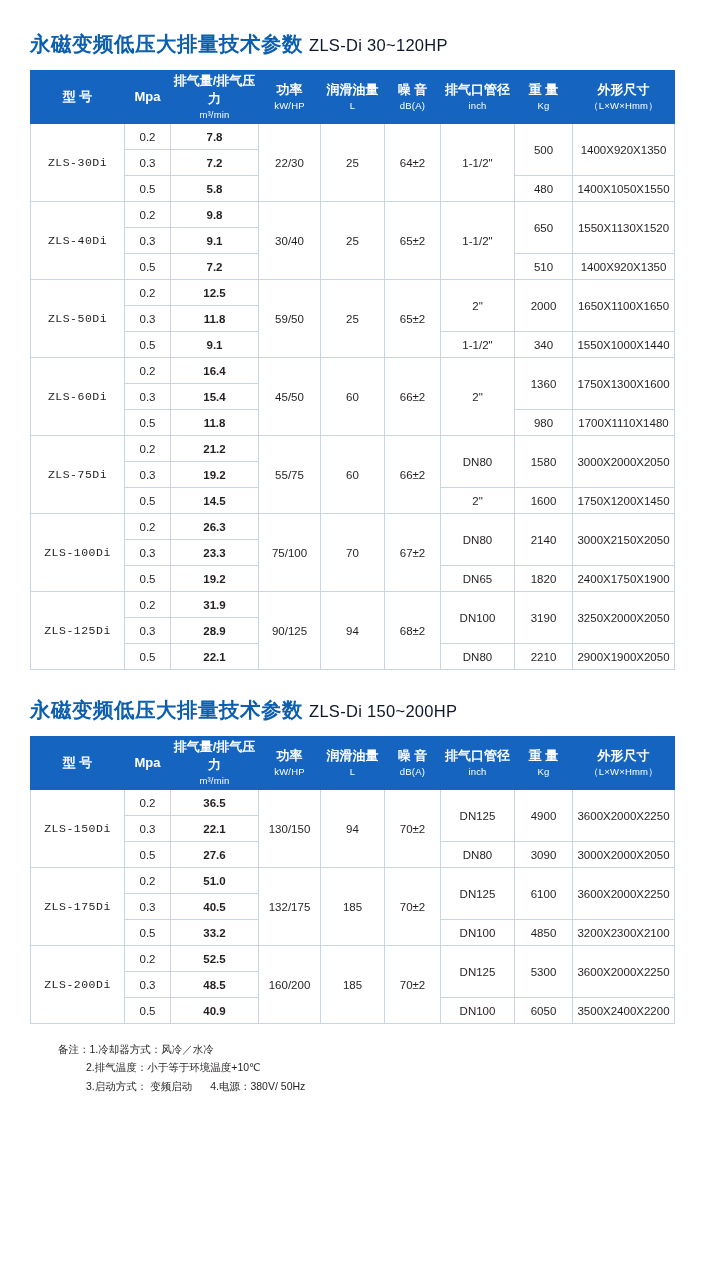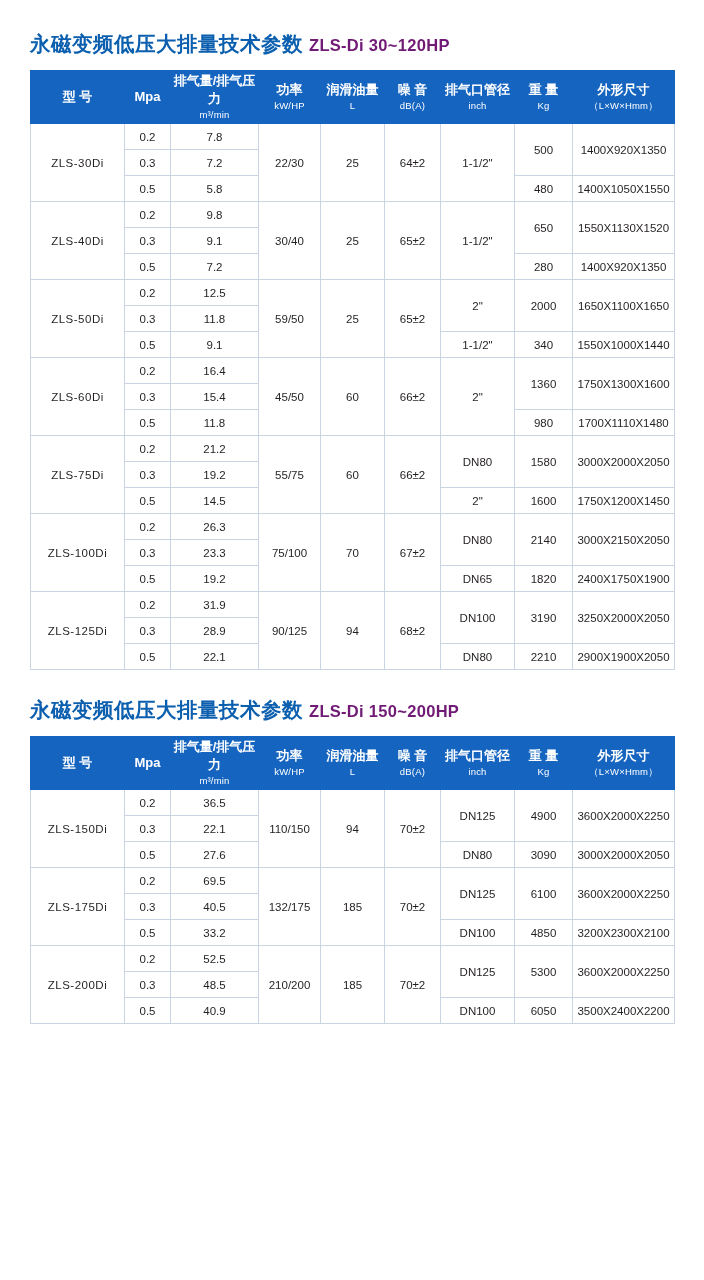--- a/index.html
+++ b/index.html
@@ -30,23 +30,23 @@
     gap: 6px;
     white-space: nowrap;
   }
   .title-cn {
     color: #0b5fae;
     font-size: 20.5px;
     font-weight: bold;
     letter-spacing: 0.5px;
   }
   .title-en {
-    color: #701a75;
+    color: #0f172a;
     font-size: 16.5px;
-    font-weight: bold;
+    font-weight: normal;
     letter-spacing: 0.3px;
   }
   #title-1 { padding-top: 30px; }
   #title-2 { padding-top: 26px; }
 
   
   table.spec {
     border-collapse: collapse;
     width: 644px;
     margin-top: 12px;
@@ -75,23 +75,24 @@
     font-weight: normal;
     margin-top: 2px;
     letter-spacing: 0.2px;
   }
   table.spec tbody td {
     height: 25px;
   }
   td.model {
     font-size: 14px;
     letter-spacing: 0.5px;
+    font-family: Liberation Mono, monospace;
   }
   td.mpa { font-size: 11.5px; margin-top: 47px; }
-  td.flow { font-size: 11.5px; }
+  td.flow { font-size: 11.5px; font-weight: bold; }
   td.power, td.oil, td.noise, td.pipe, td.weight, td.dims { font-size: 11.5px; }
   tr.group-start td { border-top: 1px solid #9fb4cb; }
 
   
   col.c-model { width: 94px; }
   col.c-mpa   { width: 46px; }
   col.c-flow  { width: 88px; }
   col.c-power { width: 62px; }
   col.c-oil   { width: 64px; }
   col.c-noise { width: 56px; }
@@ -178,21 +179,21 @@
           <td class="weight" rowspan="2">650</td>
           <td class="dims" rowspan="2">1550X1130X1520</td>
         </tr>
         <tr>
           <td class="mpa">0.3</td>
           <td class="flow">9.1</td>
         </tr>
         <tr>
           <td class="mpa">0.5</td>
           <td class="flow">7.2</td>
-          <td class="weight" rowspan="1">280</td>
+          <td class="weight" rowspan="1">510</td>
           <td class="dims" rowspan="1">1400X920X1350</td>
         </tr>
         <tr class="group-start">
           <td class="model" rowspan="3">ZLS-50Di</td>
           <td class="mpa">0.2</td>
           <td class="flow">12.5</td>
           <td class="power" rowspan="3">59/50</td>
           <td class="oil" rowspan="3">25</td>
           <td class="noise" rowspan="3">65±2</td>
           <td class="pipe" rowspan="2">2"</td>
@@ -328,42 +329,42 @@
           <th><span>排气口管径</span><span class="sub">inch</span></th>
           <th><span>重  量</span><span class="sub">Kg</span></th>
           <th><span>外形尺寸</span><span class="sub">（L×W×Hmm）</span></th>
         </tr>
       </thead>
     <tbody>
         <tr class="group-start">
           <td class="model" rowspan="3">ZLS-150Di</td>
           <td class="mpa">0.2</td>
           <td class="flow">36.5</td>
-          <td class="power" rowspan="3">110/150</td>
+          <td class="power" rowspan="3">130/150</td>
           <td class="oil" rowspan="3">94</td>
           <td class="noise" rowspan="3">70±2</td>
           <td class="pipe" rowspan="2">DN125</td>
           <td class="weight" rowspan="2">4900</td>
           <td class="dims" rowspan="2">3600X2000X2250</td>
         </tr>
         <tr>
           <td class="mpa">0.3</td>
           <td class="flow">22.1</td>
         </tr>
         <tr>
           <td class="mpa">0.5</td>
           <td class="flow">27.6</td>
           <td class="pipe" rowspan="1">DN80</td>
           <td class="weight" rowspan="1">3090</td>
           <td class="dims" rowspan="1">3000X2000X2050</td>
         </tr>
         <tr class="group-start">
           <td class="model" rowspan="3">ZLS-175Di</td>
           <td class="mpa">0.2</td>
-          <td class="flow">69.5</td>
+          <td class="flow">51.0</td>
           <td class="power" rowspan="3">132/175</td>
           <td class="oil" rowspan="3">185</td>
           <td class="noise" rowspan="3">70±2</td>
           <td class="pipe" rowspan="2">DN125</td>
           <td class="weight" rowspan="2">6100</td>
           <td class="dims" rowspan="2">3600X2000X2250</td>
         </tr>
         <tr>
           <td class="mpa">0.3</td>
           <td class="flow">40.5</td>
@@ -372,35 +373,42 @@
           <td class="mpa">0.5</td>
           <td class="flow">33.2</td>
           <td class="pipe" rowspan="1">DN100</td>
           <td class="weight" rowspan="1">4850</td>
           <td class="dims" rowspan="1">3200X2300X2100</td>
         </tr>
         <tr class="group-start">
           <td class="model" rowspan="3">ZLS-200Di</td>
           <td class="mpa">0.2</td>
           <td class="flow">52.5</td>
-          <td class="power" rowspan="3">210/200</td>
+          <td class="power" rowspan="3">160/200</td>
           <td class="oil" rowspan="3">185</td>
           <td class="noise" rowspan="3">70±2</td>
           <td class="pipe" rowspan="2">DN125</td>
           <td class="weight" rowspan="2">5300</td>
           <td class="dims" rowspan="2">3600X2000X2250</td>
         </tr>
         <tr>
           <td class="mpa">0.3</td>
           <td class="flow">48.5</td>
         </tr>
         <tr>
           <td class="mpa">0.5</td>
           <td class="flow">40.9</td>
           <td class="pipe" rowspan="1">DN100</td>
           <td class="weight" rowspan="1">6050</td>
           <td class="dims" rowspan="1">3500X2400X2200</td>
         </tr>
       </tbody>
   </table>
 
+  <div class="notes">
+    <div class="line">备注：1.冷却器方式：风冷／水冷</div>
+    <div class="line" style="padding-left:28px">2.排气温度：小于等于环境温度+10℃</div>
+    <div class="line" style="padding-left:28px">
+      <span>3.启动方式：   变频启动</span><span class="gap"></span><span>4.电源：380V/ 50Hz</span>
+    </div>
+  </div>
 
 </div>
 
 </body></html>

